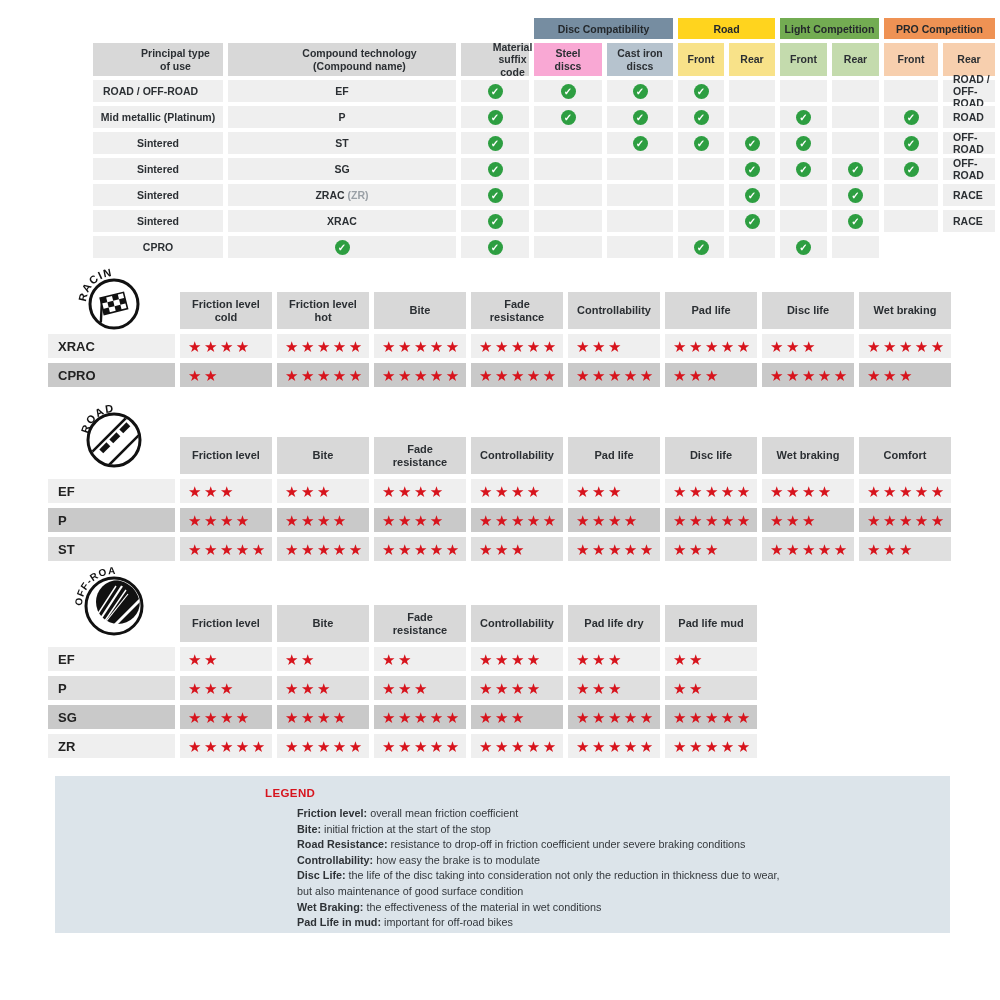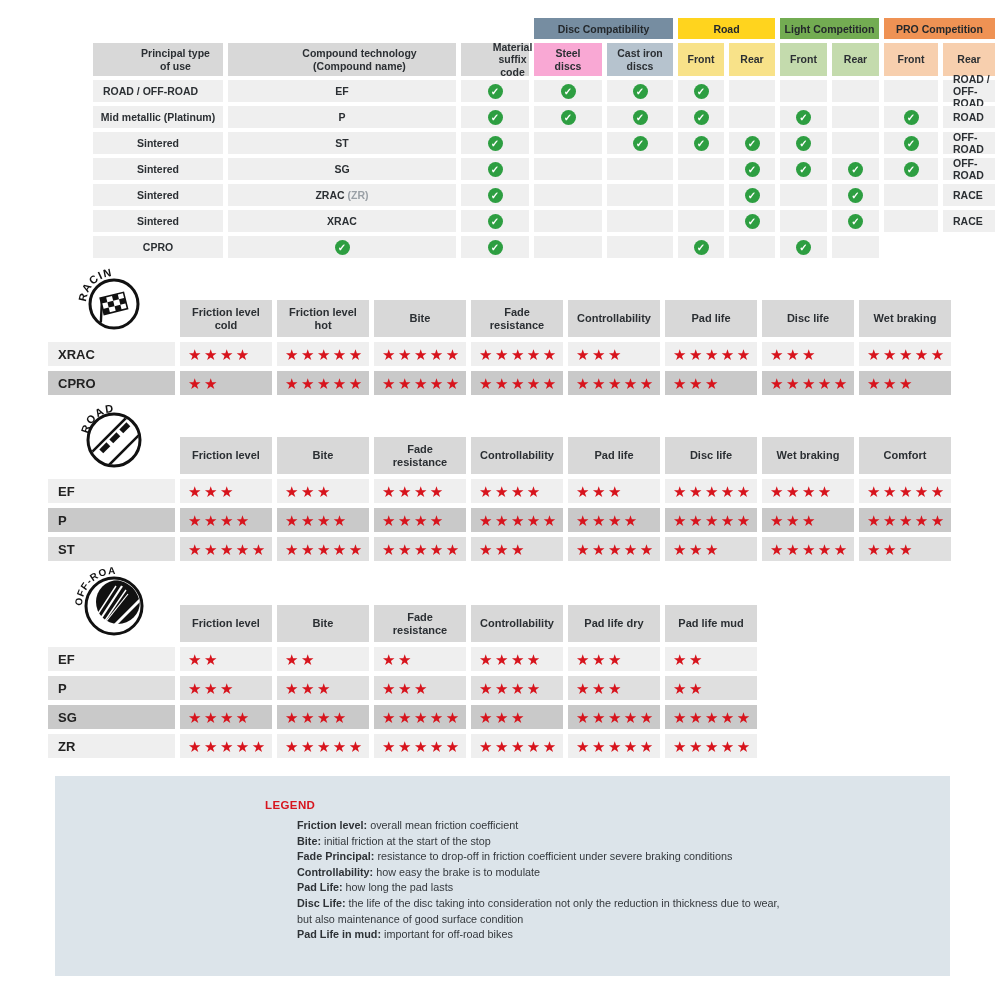--- a/index.html
+++ b/index.html
@@ -18,42 +18,42 @@
   .mainhead{background:var(--head-gray);padding-left:35px;}
   .cell{background:var(--shade-light);display:flex;align-items:center;justify-content:center;
         font-size:10.5px;font-weight:bold;color:#2b2f33;}
   .cell.use{justify-content:flex-start;padding-left:10px;box-sizing:border-box;}
   .codenote{color:#9aa0a6;margin-left:3px;font-weight:bold;}
   .tick{width:15px;height:15px;border-radius:50%;background:var(--check-green);color:#fff;
         font-size:10px;font-weight:bold;display:flex;align-items:center;justify-content:center;}
 
   
   .rating{position:absolute;display:grid;gap:5px;grid-template-rows:37px;grid-auto-rows:24px;}
-  #sec-racing{left:48px;top:300px;}
+  #sec-racing{left:48px;top:292px;}
   #sec-road{left:48px;top:437px;}
   #sec-offroad{left:48px;top:605px;}
   .rhead{background:var(--head-gray);display:flex;align-items:center;justify-content:center;
          text-align:center;font-size:11px;font-weight:bold;line-height:1.15;color:#2b2f33;padding:0 6px;box-sizing:border-box;}
   .rlabel{display:flex;align-items:center;padding-left:10px;box-sizing:border-box;
           font-size:13px;font-weight:bold;color:#222;}
   .rstars{display:flex;align-items:center;padding-left:8px;box-sizing:border-box;
           color:var(--star-red);font-size:15px;letter-spacing:2.5px;line-height:1;}
   .shade-light{background:var(--shade-light);}
   .shade-mid{background:var(--shade-mid);}
   .shade-dark{background:var(--shade-dark);}
 
   
   .secicon{position:absolute;}
   #icon-racing{left:74px;top:262px;}
   #icon-road{left:74px;top:398px;}
   #icon-offroad{left:70px;top:560px;}
 
   
-  .legend{position:absolute;left:55px;top:776px;width:895px;height:200px;box-sizing:border-box;
-          background:var(--legend-bg);padding:23px 20px 0 210px;}
+  .legend{position:absolute;left:55px;top:776px;width:895px;height:157px;box-sizing:border-box;
+          background:var(--legend-bg);padding:11px 20px 0 210px;}
   .legend-title{color:var(--star-red);font-weight:bold;font-size:11.5px;letter-spacing:.4px;margin-bottom:7px;}
   .legend-line{font-size:10.8px;line-height:15.6px;color:#34383c;margin-left:32px;}
   .legend-line b{color:#2e3236;}
 </style>
 </head>
 <body>
 
 <div class="page">
 
   <div id="compat">
@@ -387,22 +387,22 @@
       <div class="rstars shade-light">★★★★★</div>
       <div class="rstars shade-light">★★★★★</div>
       <div class="rstars shade-light">★★★★★</div>
     </div>
 
   <div class="legend">
     <div class="legend-title">LEGEND</div>
     <div id="legend-list">
         <div class="legend-line"><b>Friction level: </b>overall mean friction coefficient</div>
         <div class="legend-line"><b>Bite: </b>initial friction at the start of the stop</div>
-        <div class="legend-line"><b>Fade Principal: </b>resistance to drop-off in friction coefficient under severe braking conditions</div>
+        <div class="legend-line"><b>Road Resistance: </b>resistance to drop-off in friction coefficient under severe braking conditions</div>
         <div class="legend-line"><b>Controllability: </b>how easy the brake is to modulate</div>
-        <div class="legend-line"><b>Pad Life: </b>how long the pad lasts</div>
         <div class="legend-line"><b>Disc Life: </b>the life of the disc taking into consideration not only the reduction in thickness due to wear,</div>
         <div class="legend-line">but also maintenance of good surface condition</div>
+        <div class="legend-line"><b>Wet Braking: </b>the effectiveness of the material in wet conditions</div>
         <div class="legend-line"><b>Pad Life in mud: </b>important for off-road bikes</div>
       </div>
   </div>
 
 </div>
 
 </body></html>

